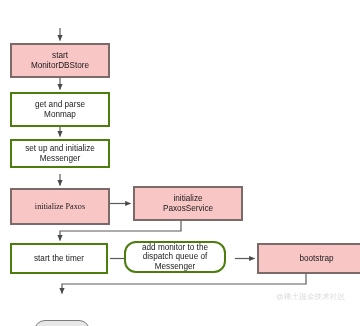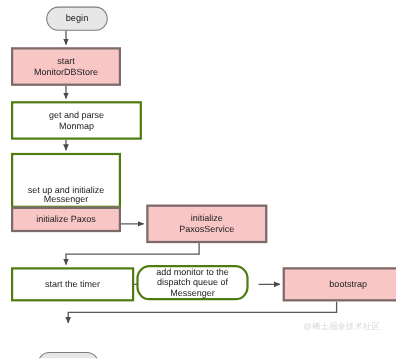--- a/index.html
+++ b/index.html
@@ -92,49 +92,46 @@
       <path d="M181,221 L181,231 L60,231 L60,240.5" marker-end="url(#arrowhead)"></path>
 
       <line x1="110" y1="258.5" x2="130.5" y2="258.5" marker-end="url(#arrowhead)"></line>
 
       <line x1="235" y1="258.5" x2="254.5" y2="258.5" marker-end="url(#arrowhead)"></line>
 
       <path d="M306,274 L306,284 L62,284 L62,293.5" marker-end="url(#arrowhead)"></path>
     </g>
   </svg>
 
-  <div class="node node-terminal" style="left:42px; top:6px; width:56px; height:22px;">
-    <span class="node-label">begin</span>
-  </div>
 
   <div class="node node-process accent" style="left:10px; top:43px; width:100px; height:35px;">
     <span class="node-label">start
 MonitorDBStore</span>
   </div>
 
-  <div class="node node-process" style="left:10px; top:92px; width:119px; height:35px;">
+  <div class="node node-process" style="left:10px; top:92px; width:100px; height:35px;">
     <span class="node-label">get and parse
 Monmap</span>
   </div>
 
-  <div class="node node-process" style="left:10px; top:139px; width:100px; height:50px;align-items:flex-end;">
+  <div class="node node-process" style="left:10px; top:139px; width:100px; height:29px;">
     <span class="node-label">set up and initialize
 Messenger</span>
   </div>
 
-  <div class="node node-process accent" style="left:10px; top:188px; width:100px; height:23px;">
+  <div class="node node-process accent" style="left:10px; top:188px; width:100px; height:37px;font-family:Liberation Serif, serif;">
     <span class="node-label">initialize Paxos</span>
   </div>
 
   <div class="node node-process accent" style="left:133px; top:186px; width:110px; height:35px;">
     <span class="node-label">initialize
 PaxosService</span>
   </div>
 
-  <div class="node node-process" style="left:10px; top:243px; width:112px; height:31px;">
+  <div class="node node-process" style="left:10px; top:243px; width:98px; height:31px;">
     <span class="node-label">start the timer</span>
   </div>
 
   <div class="node node-process" style="left:124px; top:241px; width:102px; height:32px;border-radius:12px;">
     <span class="node-label">add monitor to the
 dispatch queue of
 Messenger</span>
   </div>
 
   <div class="node node-process accent" style="left:257px; top:243px; width:119px; height:31px;">

